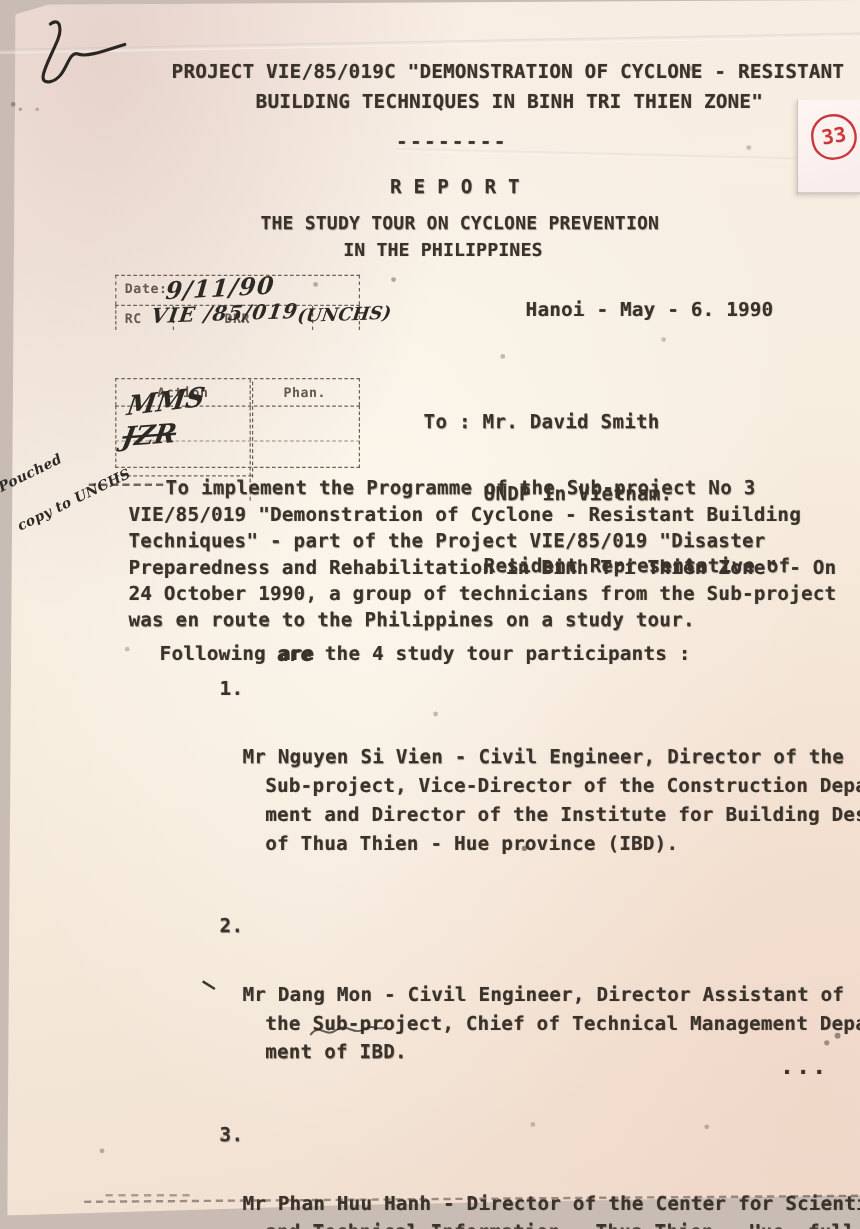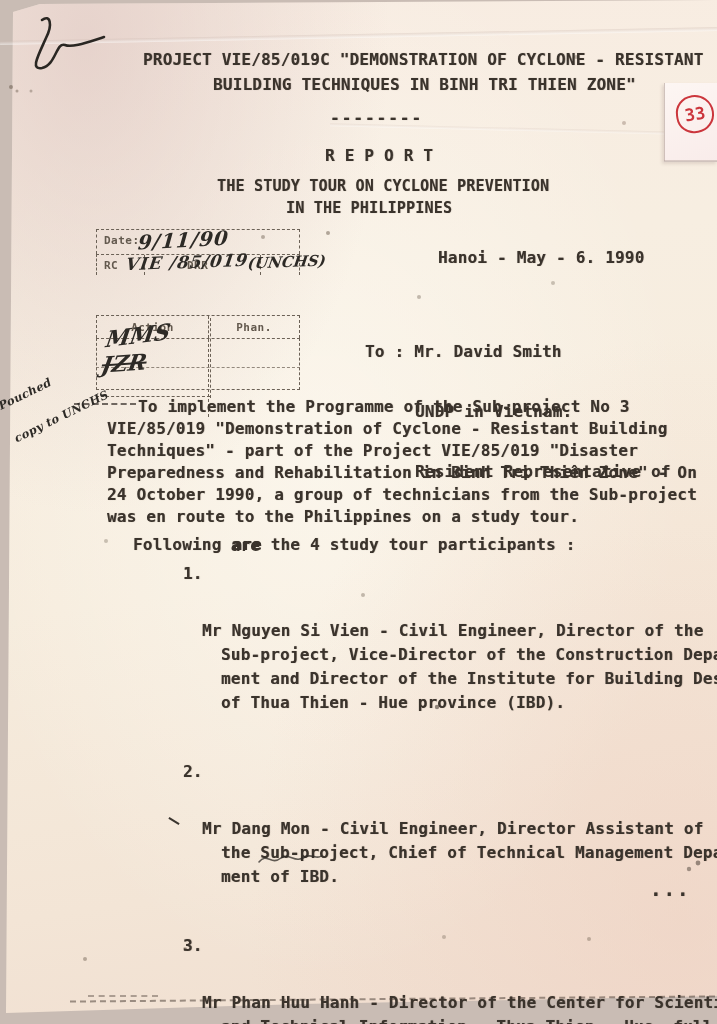--- a/index.html
+++ b/index.html
@@ -184,21 +184,21 @@
   <div class="hand hand-file">VIE /85/019</div>
   <div class="hand hand-annex">(UNCHS)</div>
   <div class="hand hand-sig1">MMS</div>
   <div class="hand hand-sig2">JZR</div>
   <div class="hand margin-note">
     <div>Pouched</div>
     <div>copy to UNCHS</div>
   </div>
 
   <div class="typed" style="left:438px;top:248px;">Hanoi - May - 6. 1990</div>
-  <div class="typed recipient" style="left:353px;top:303px;margin-left:12px;">
+  <div class="typed recipient" style="left:353px;top:303px;">
     <div class="tline">To : Mr. David Smith</div>
     <div class="tline">UNDP in Vietnam.</div>
     <div class="tline">Resident Representative of</div>
   </div>
 
   <div class="typed para" style="left:107px;top:396px;"><div class="tline">To implement the Programme of the Sub-project No 3</div><div class="tline">VIE/85/019 "Demonstration of Cyclone - Resistant Building</div><div class="tline">Techniques" - part of the Project VIE/85/019 "Disaster</div><div class="tline">Preparedness and Rehabilitation in Binh Tri Thiên Zone" - On</div><div class="tline">24 October 1990, a group of technicians from the Sub-project</div><div class="tline">was en route to the Philippines on a study tour.</div></div>
 
   <div class="typed" style="left:133px;top:535px;"><span>Following </span><span class="overstruck">are</span><span> the 4 study tour participants :</span></div>
 
   <div id="participants">

